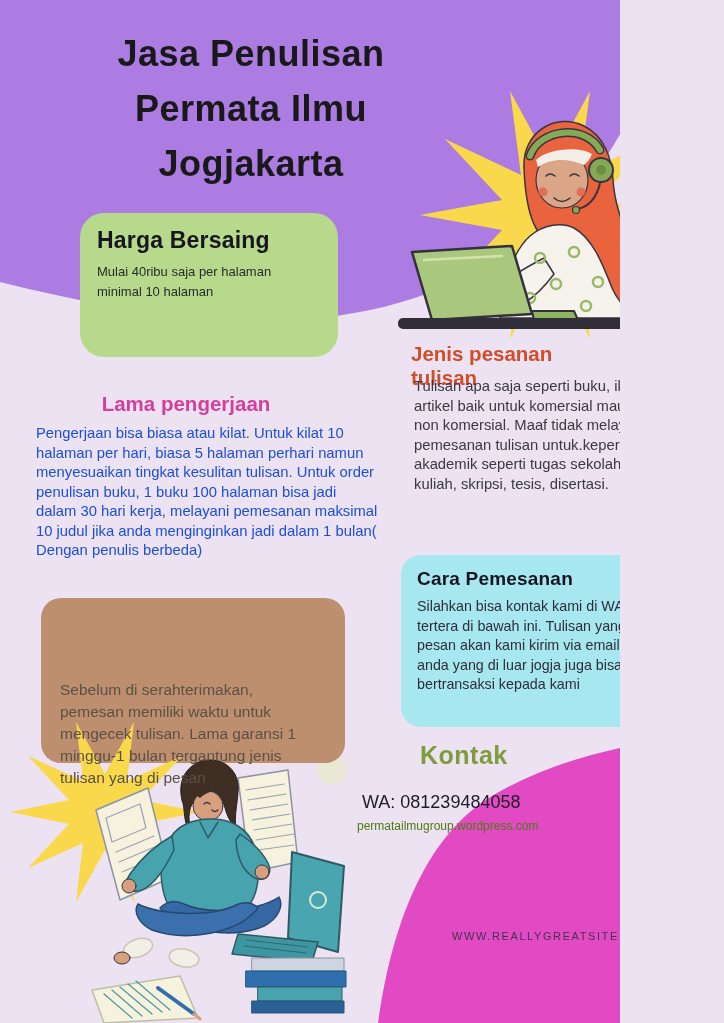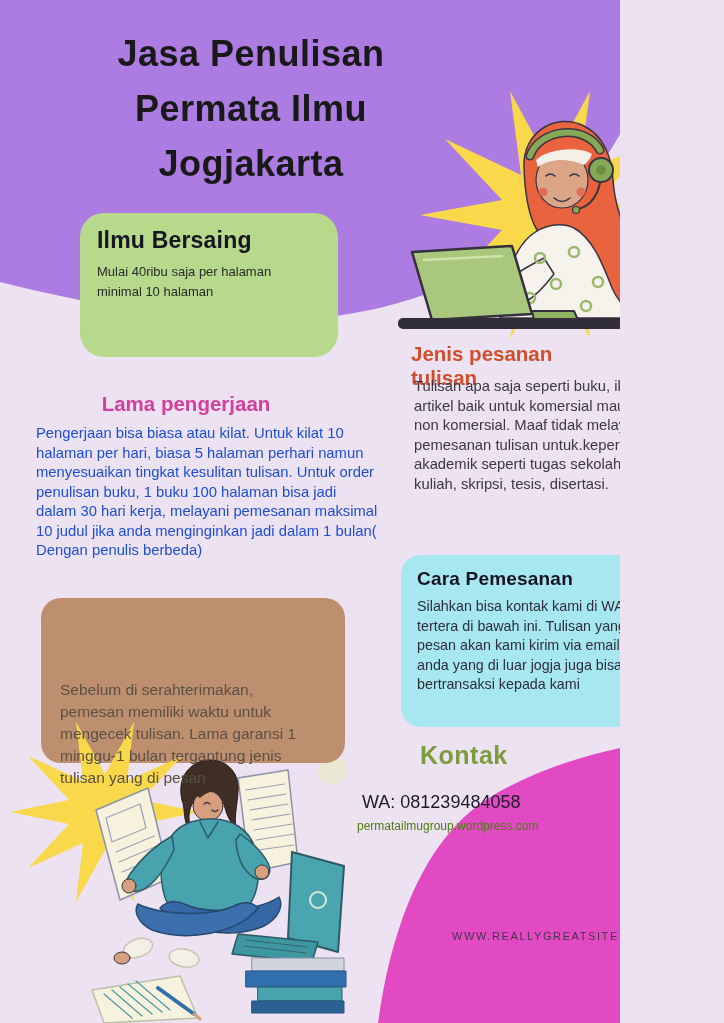--- a/index.html
+++ b/index.html
@@ -137,21 +137,21 @@
       <path d="M194,1014 L200,1019" stroke="#d79f7e" stroke-width="3"></path>
     </g>
   </svg>
 
   <div class="txt title">
     <div>Jasa Penulisan</div>
     <div>Permata Ilmu</div>
     <div>Jogjakarta</div>
   </div>
 
-  <div class="txt h-card harga-h">Ilmu Bersaing</div>
+  <div class="txt h-card harga-h">Harga Bersaing</div>
   <div class="txt harga-b">Mulai 40ribu saja per halaman minimal 10 halaman</div>
 
   <div class="txt jenis-h">Jenis pesanan tulisan</div>
   <div class="txt lama-h">Lama pengerjaan</div>
 
   <div class="txt jenis-b">Tulisan apa saja seperti buku, iklan, artikel baik untuk komersial maupun non komersial. Maaf tidak melayani pemesanan tulisan untuk.keperluan akademik seperti tugas sekolah, kuliah, skripsi, tesis, disertasi.</div>
   <div class="txt lama-b">Pengerjaan bisa biasa atau kilat. Untuk kilat 10 halaman per hari, biasa 5 halaman perhari namun menyesuaikan tingkat kesulitan tulisan. Untuk order penulisan buku, 1 buku 100 halaman bisa jadi dalam 30 hari kerja, melayani pemesanan maksimal 10 judul jika anda menginginkan jadi dalam 1 bulan( Dengan penulis berbeda)</div>
 
   <div class="txt garansi-b">Sebelum di serahterimakan, pemesan memiliki waktu untuk mengecek tulisan. Lama garansi 1 minggu-1 bulan tergantung jenis tulisan yang di pesan</div>
 

